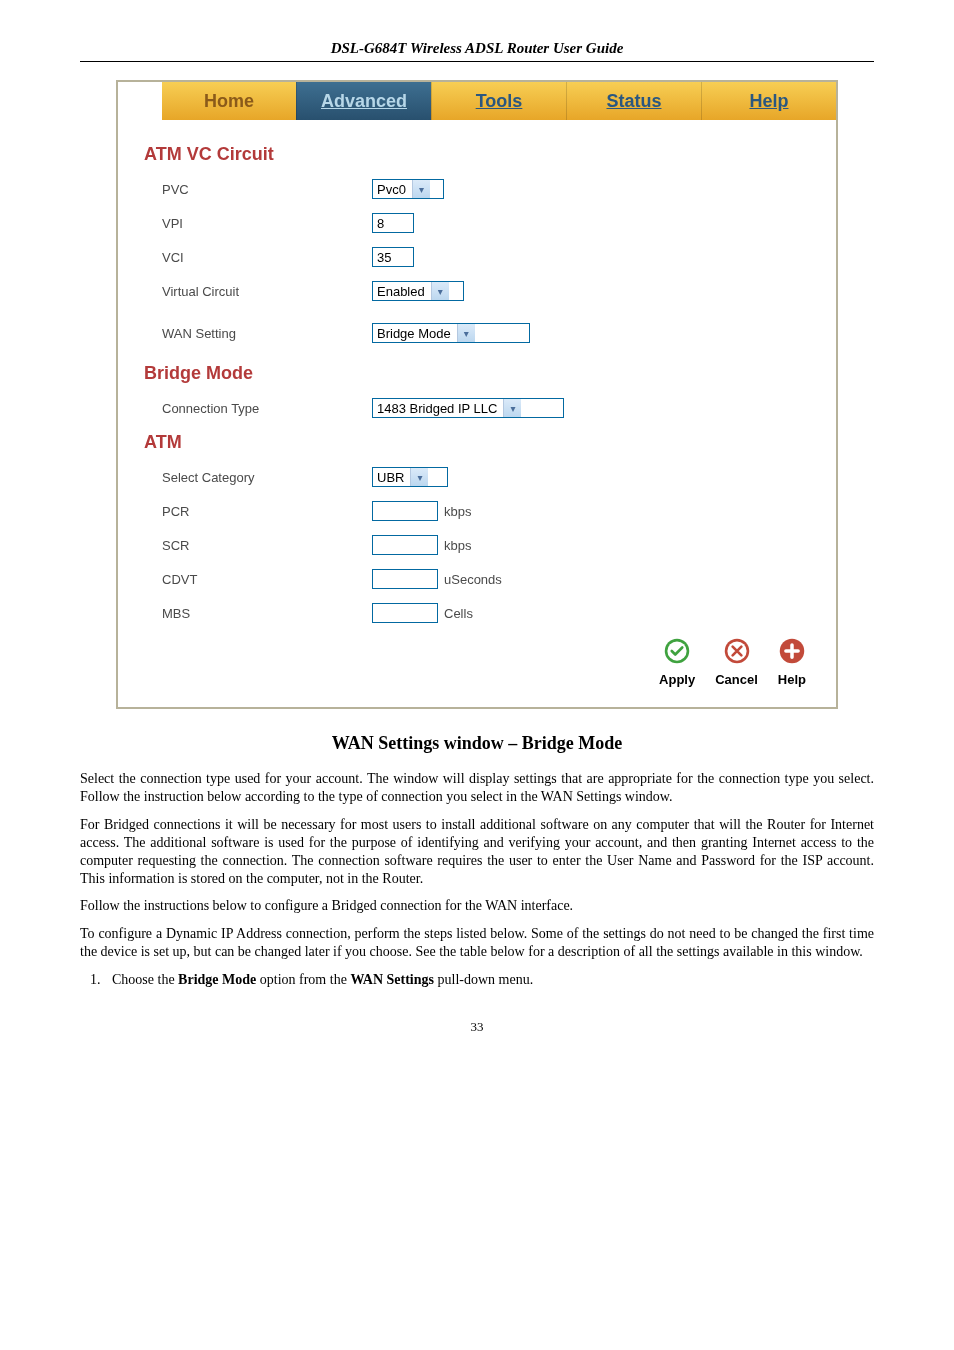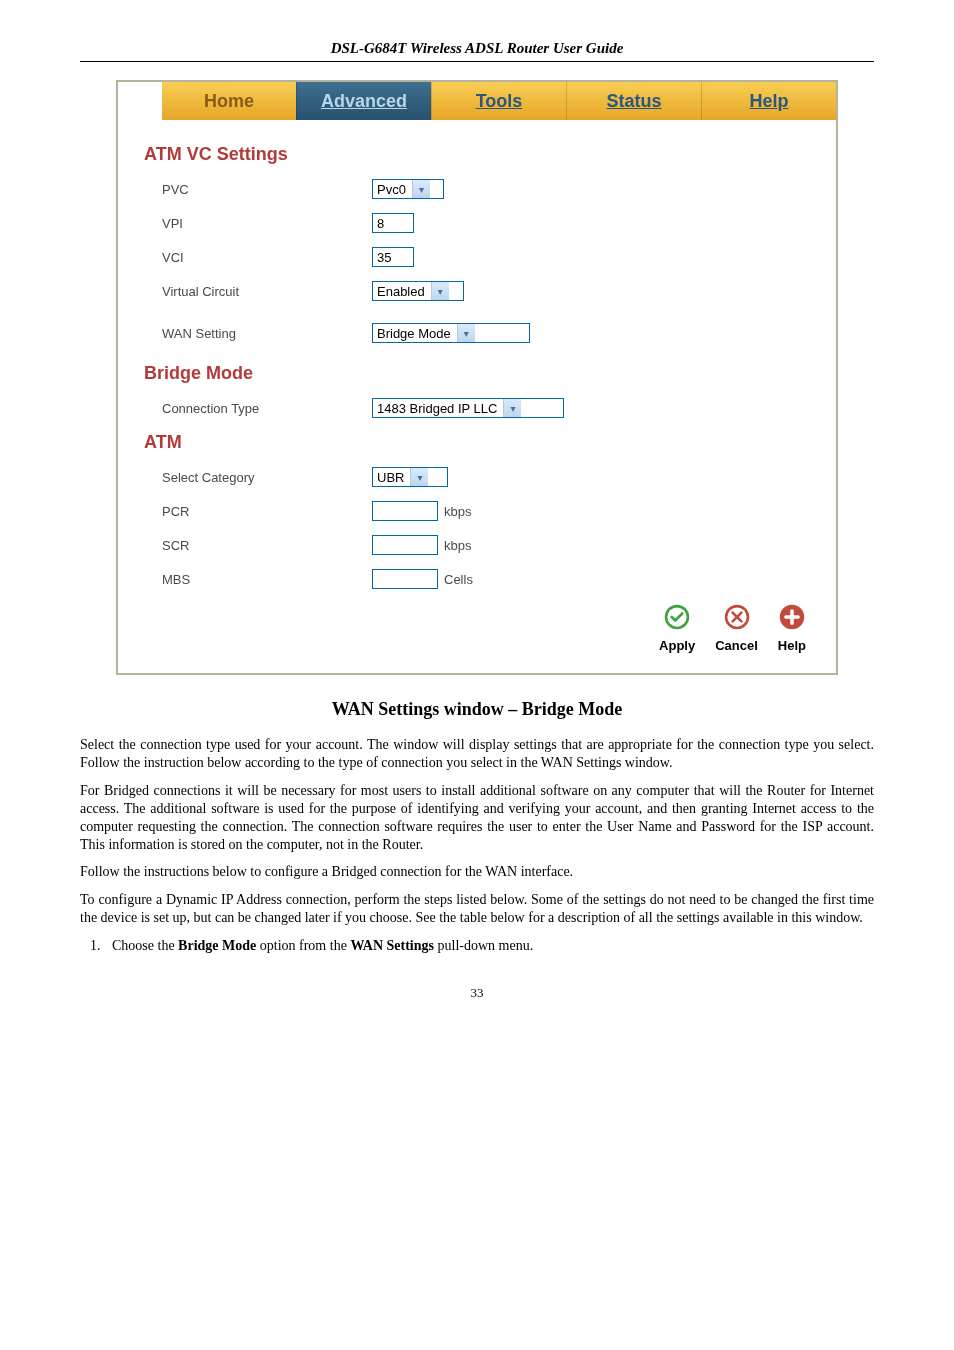--- a/index.html
+++ b/index.html
@@ -169,21 +169,21 @@
   <div class="router-panel">
     <div class="router-tabs">
       <div class="tab tab-home">Home</div>
       <div class="tab tab-adv">Advanced</div>
       <div class="tab tab-tools">Tools</div>
       <div class="tab tab-status">Status</div>
       <div class="tab tab-help">Help</div>
     </div>
 
     <div class="router-body">
-      <div class="sec-title">ATM VC Settings</div>
+      <div class="sec-title">ATM VC Circuit</div>
 
       <div class="row">
         <div class="label">PVC</div>
         <div class="select" style="width:72px">
           <span class="sel-text">Pvc0</span>
           <span class="sel-arrow">▾</span>
         </div>
       </div>
 
       <div class="row">
@@ -237,20 +237,25 @@
         <input class="txt" style="width: 66px;">
         <span class="unit">kbps</span>
       </div>
 
       <div class="row">
         <div class="label">SCR</div>
         <input class="txt" style="width: 66px;">
         <span class="unit">kbps</span>
       </div>
 
+      <div class="row">
+        <div class="label">CDVT</div>
+        <input class="txt" style="width: 66px;">
+        <span class="unit">uSeconds</span>
+      </div>
 
       <div class="row">
         <div class="label">MBS</div>
         <input class="txt" style="width: 66px;">
         <span class="unit">Cells</span>
       </div>
 
       <div class="action-row">
         <div class="act">
           <span>

